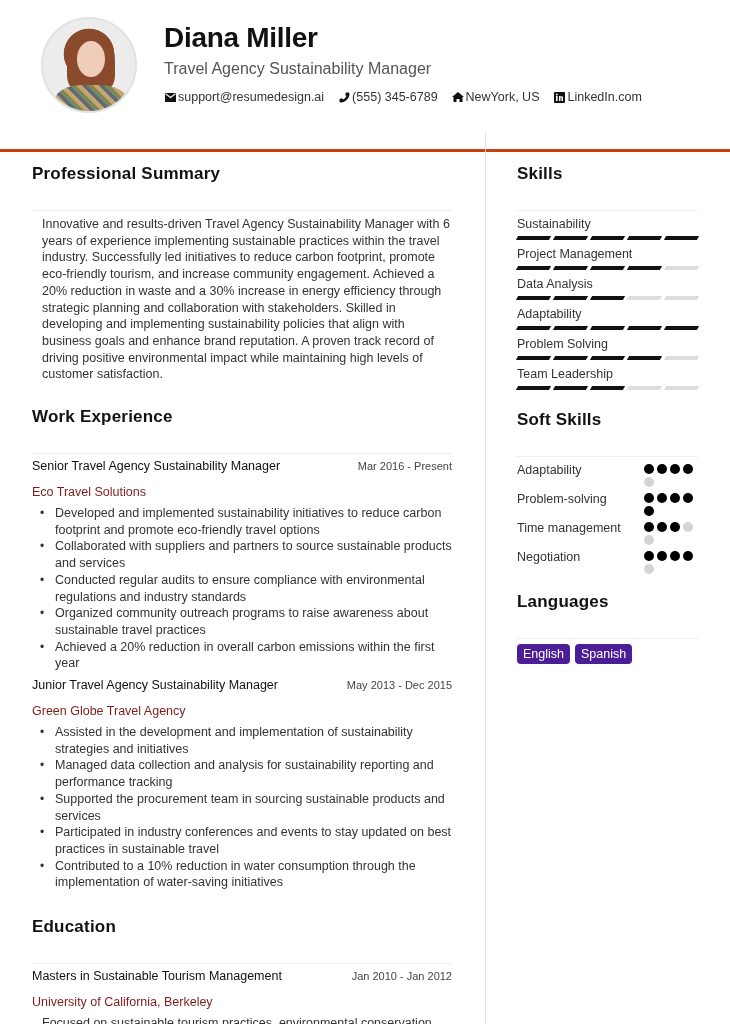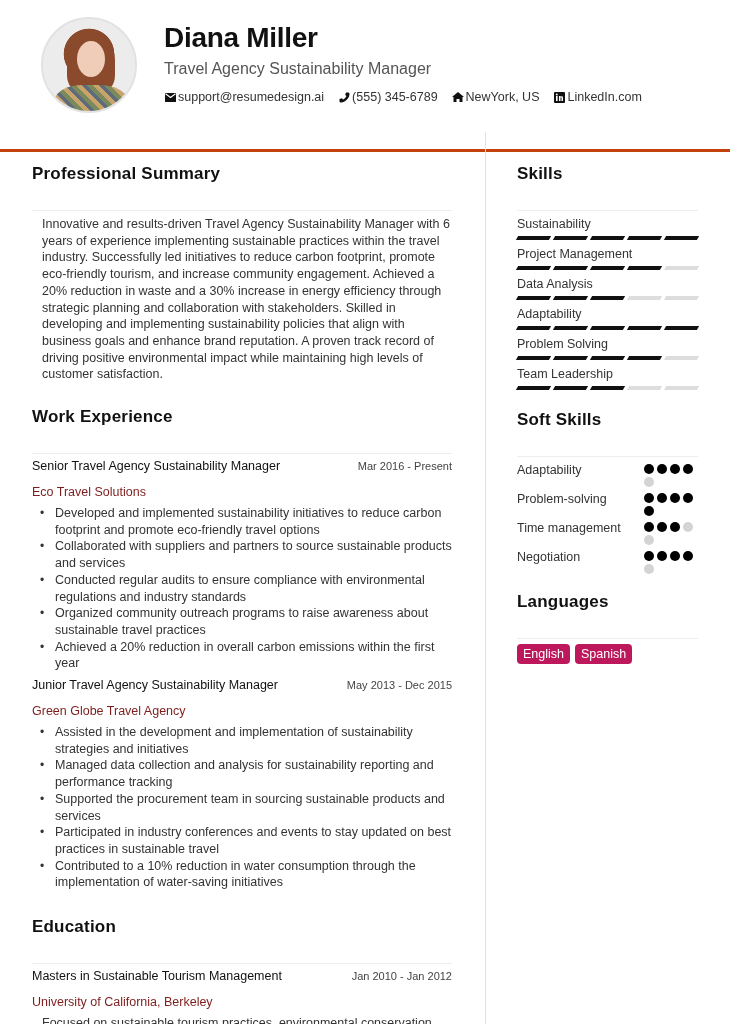--- a/index.html
+++ b/index.html
@@ -31,21 +31,21 @@
   .skill-name { font-size: 12.5px; color: #333; line-height: 16px; }
   .skill-bar { display: flex; gap: 4px; margin-top: 4px; margin-bottom: 6px; }
   .skill-bar span { width: 33px; height: 4px; transform: skewX(-30deg); background: #ddd; }
   .skill-bar span.on { background: #111; }
   .soft-row { display: flex; justify-content: space-between; margin-bottom: 4px; }
   .soft-name { font-size: 12.5px; color: #333; width: 112px; line-height: 16.5px; }
   .dots { width: 54px; display: flex; flex-wrap: wrap; gap: 3px; padding-top: 2px; }
   .dots span { width: 10px; height: 10px; border-radius: 50%; background: #d4d4d4; }
   .dots span.on { background: #000; }
   .langs { display: flex; gap: 5px; margin-top: 0px; }
-  .lang { background: #be185d; color: #fff; font-size: 12.5px; padding: 3px 6px; border-radius: 4px; }
+  .lang { background: #4c1d95; color: #fff; font-size: 12.5px; padding: 3px 6px; border-radius: 4px; }
 </style>
 </head>
 <body>
 
 <div class="header">
   <div class="avatar">
     <div class="hair"></div>
       <div class="face"></div>
       <div class="shirt"></div>
   </div>

